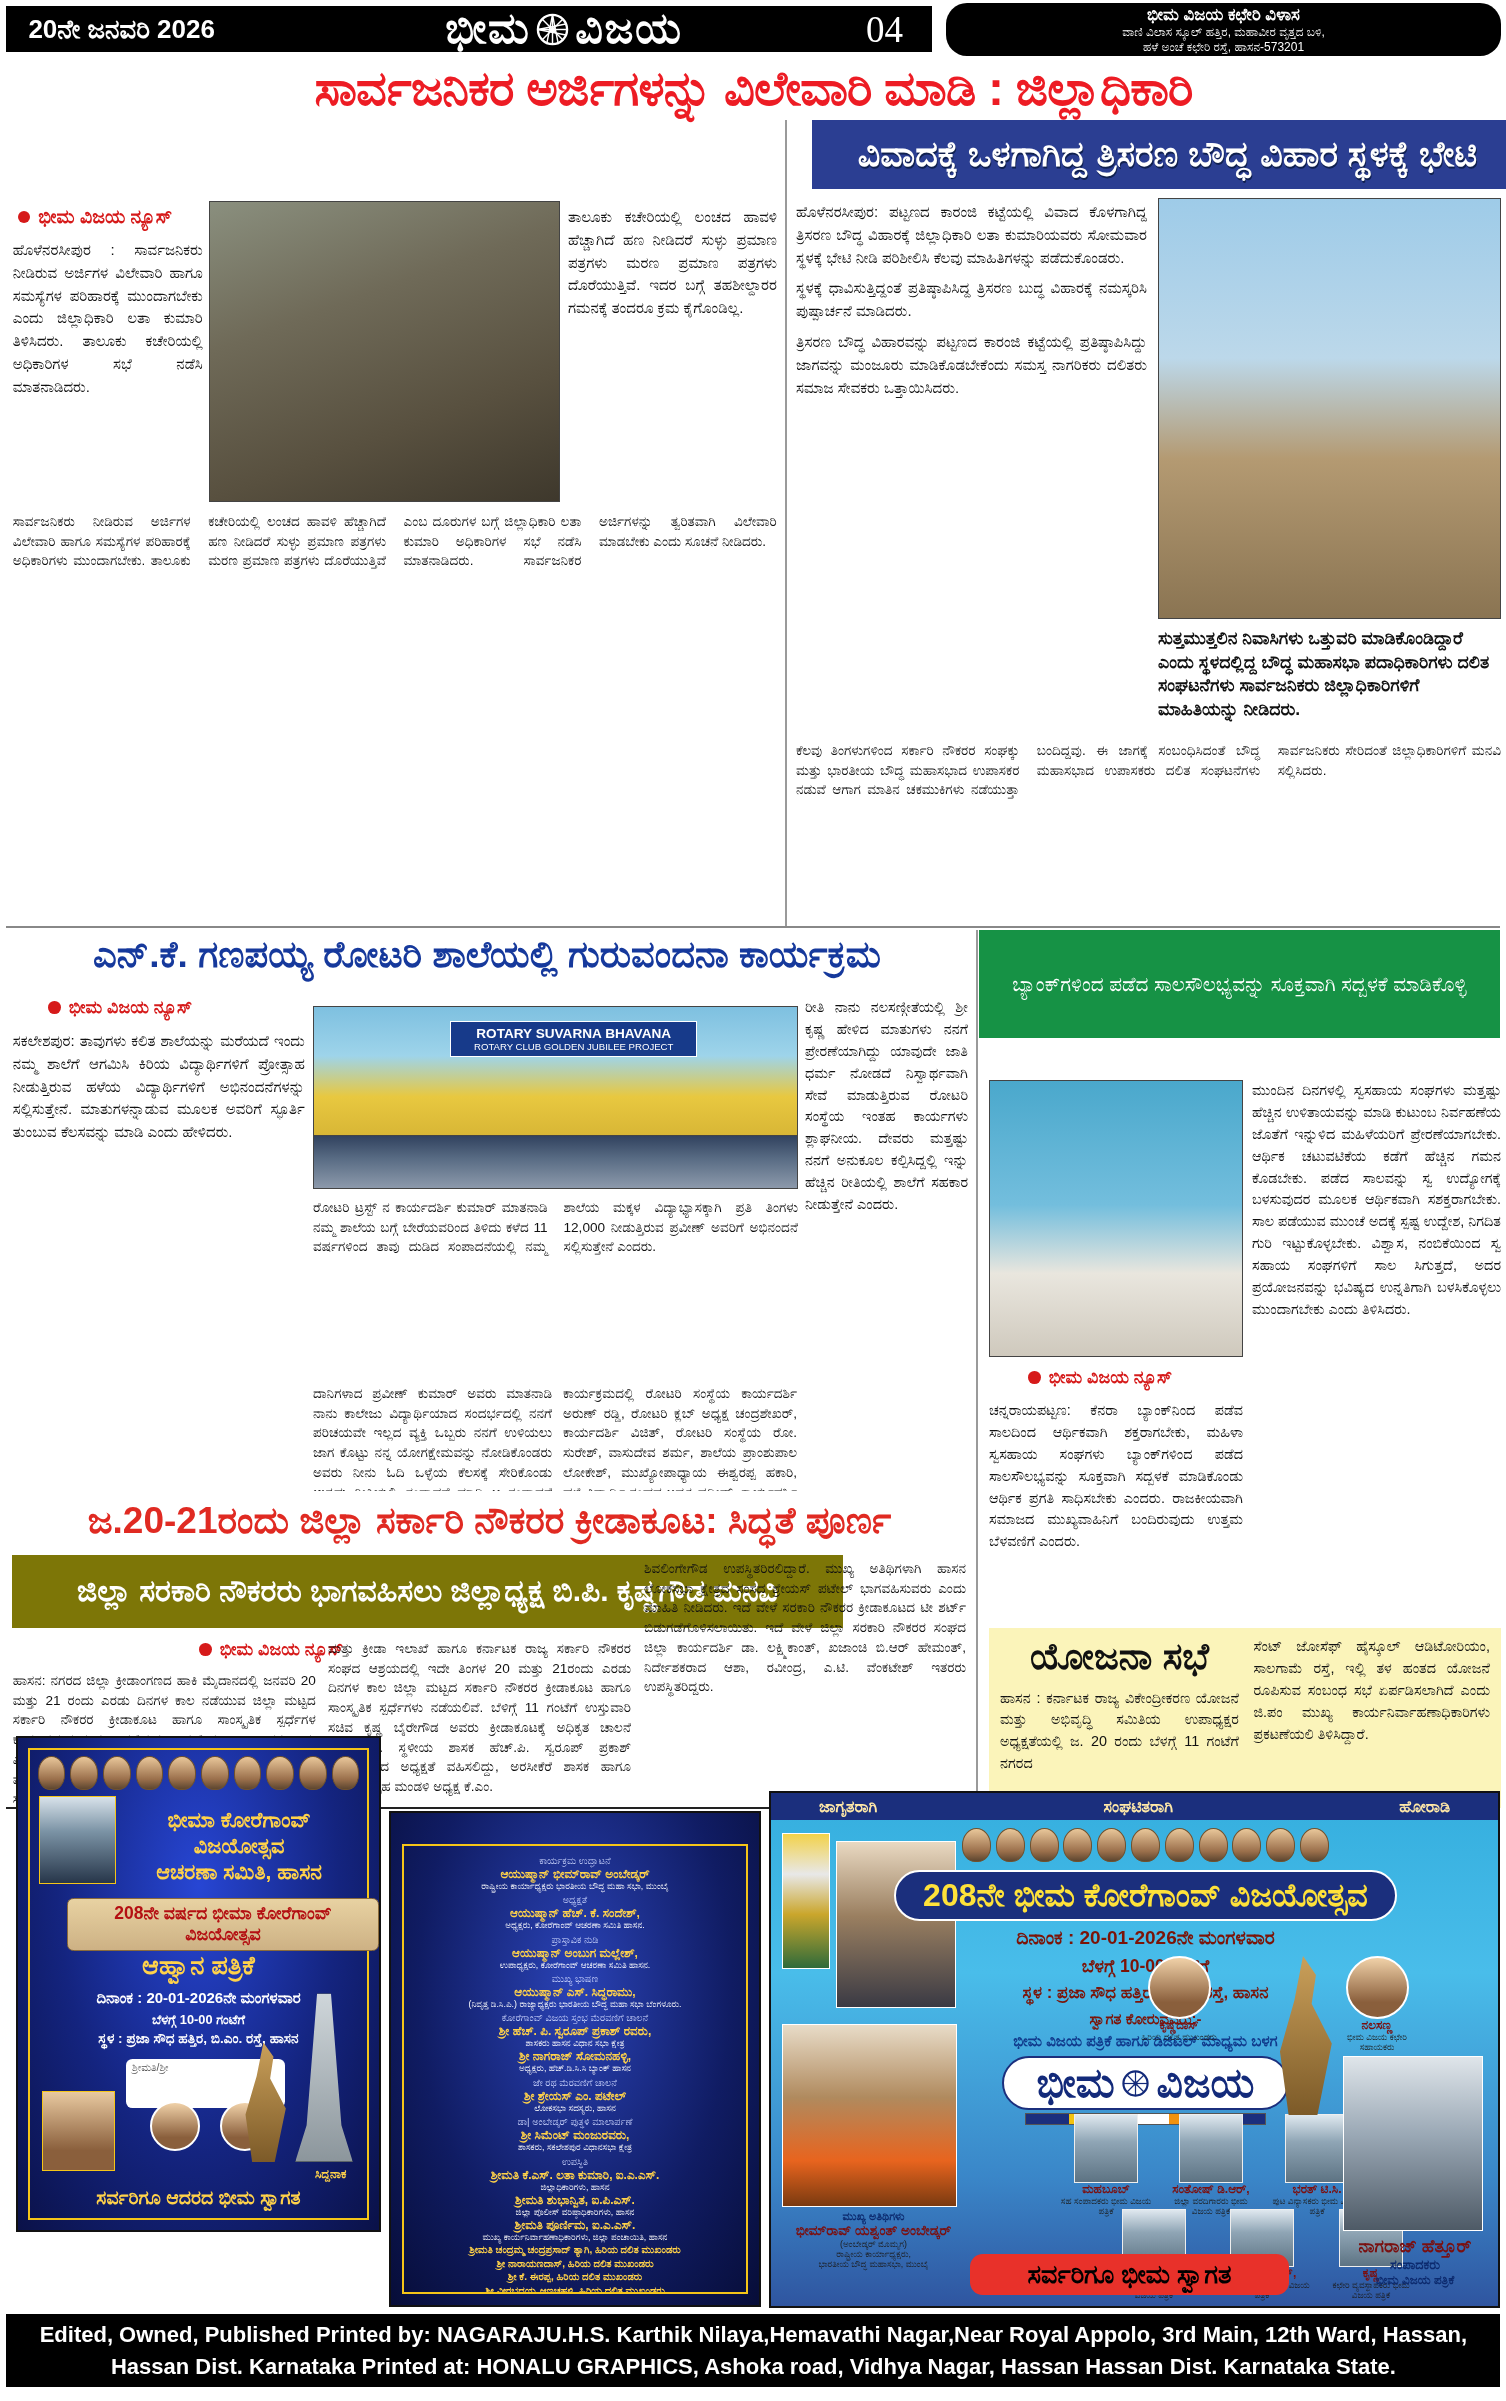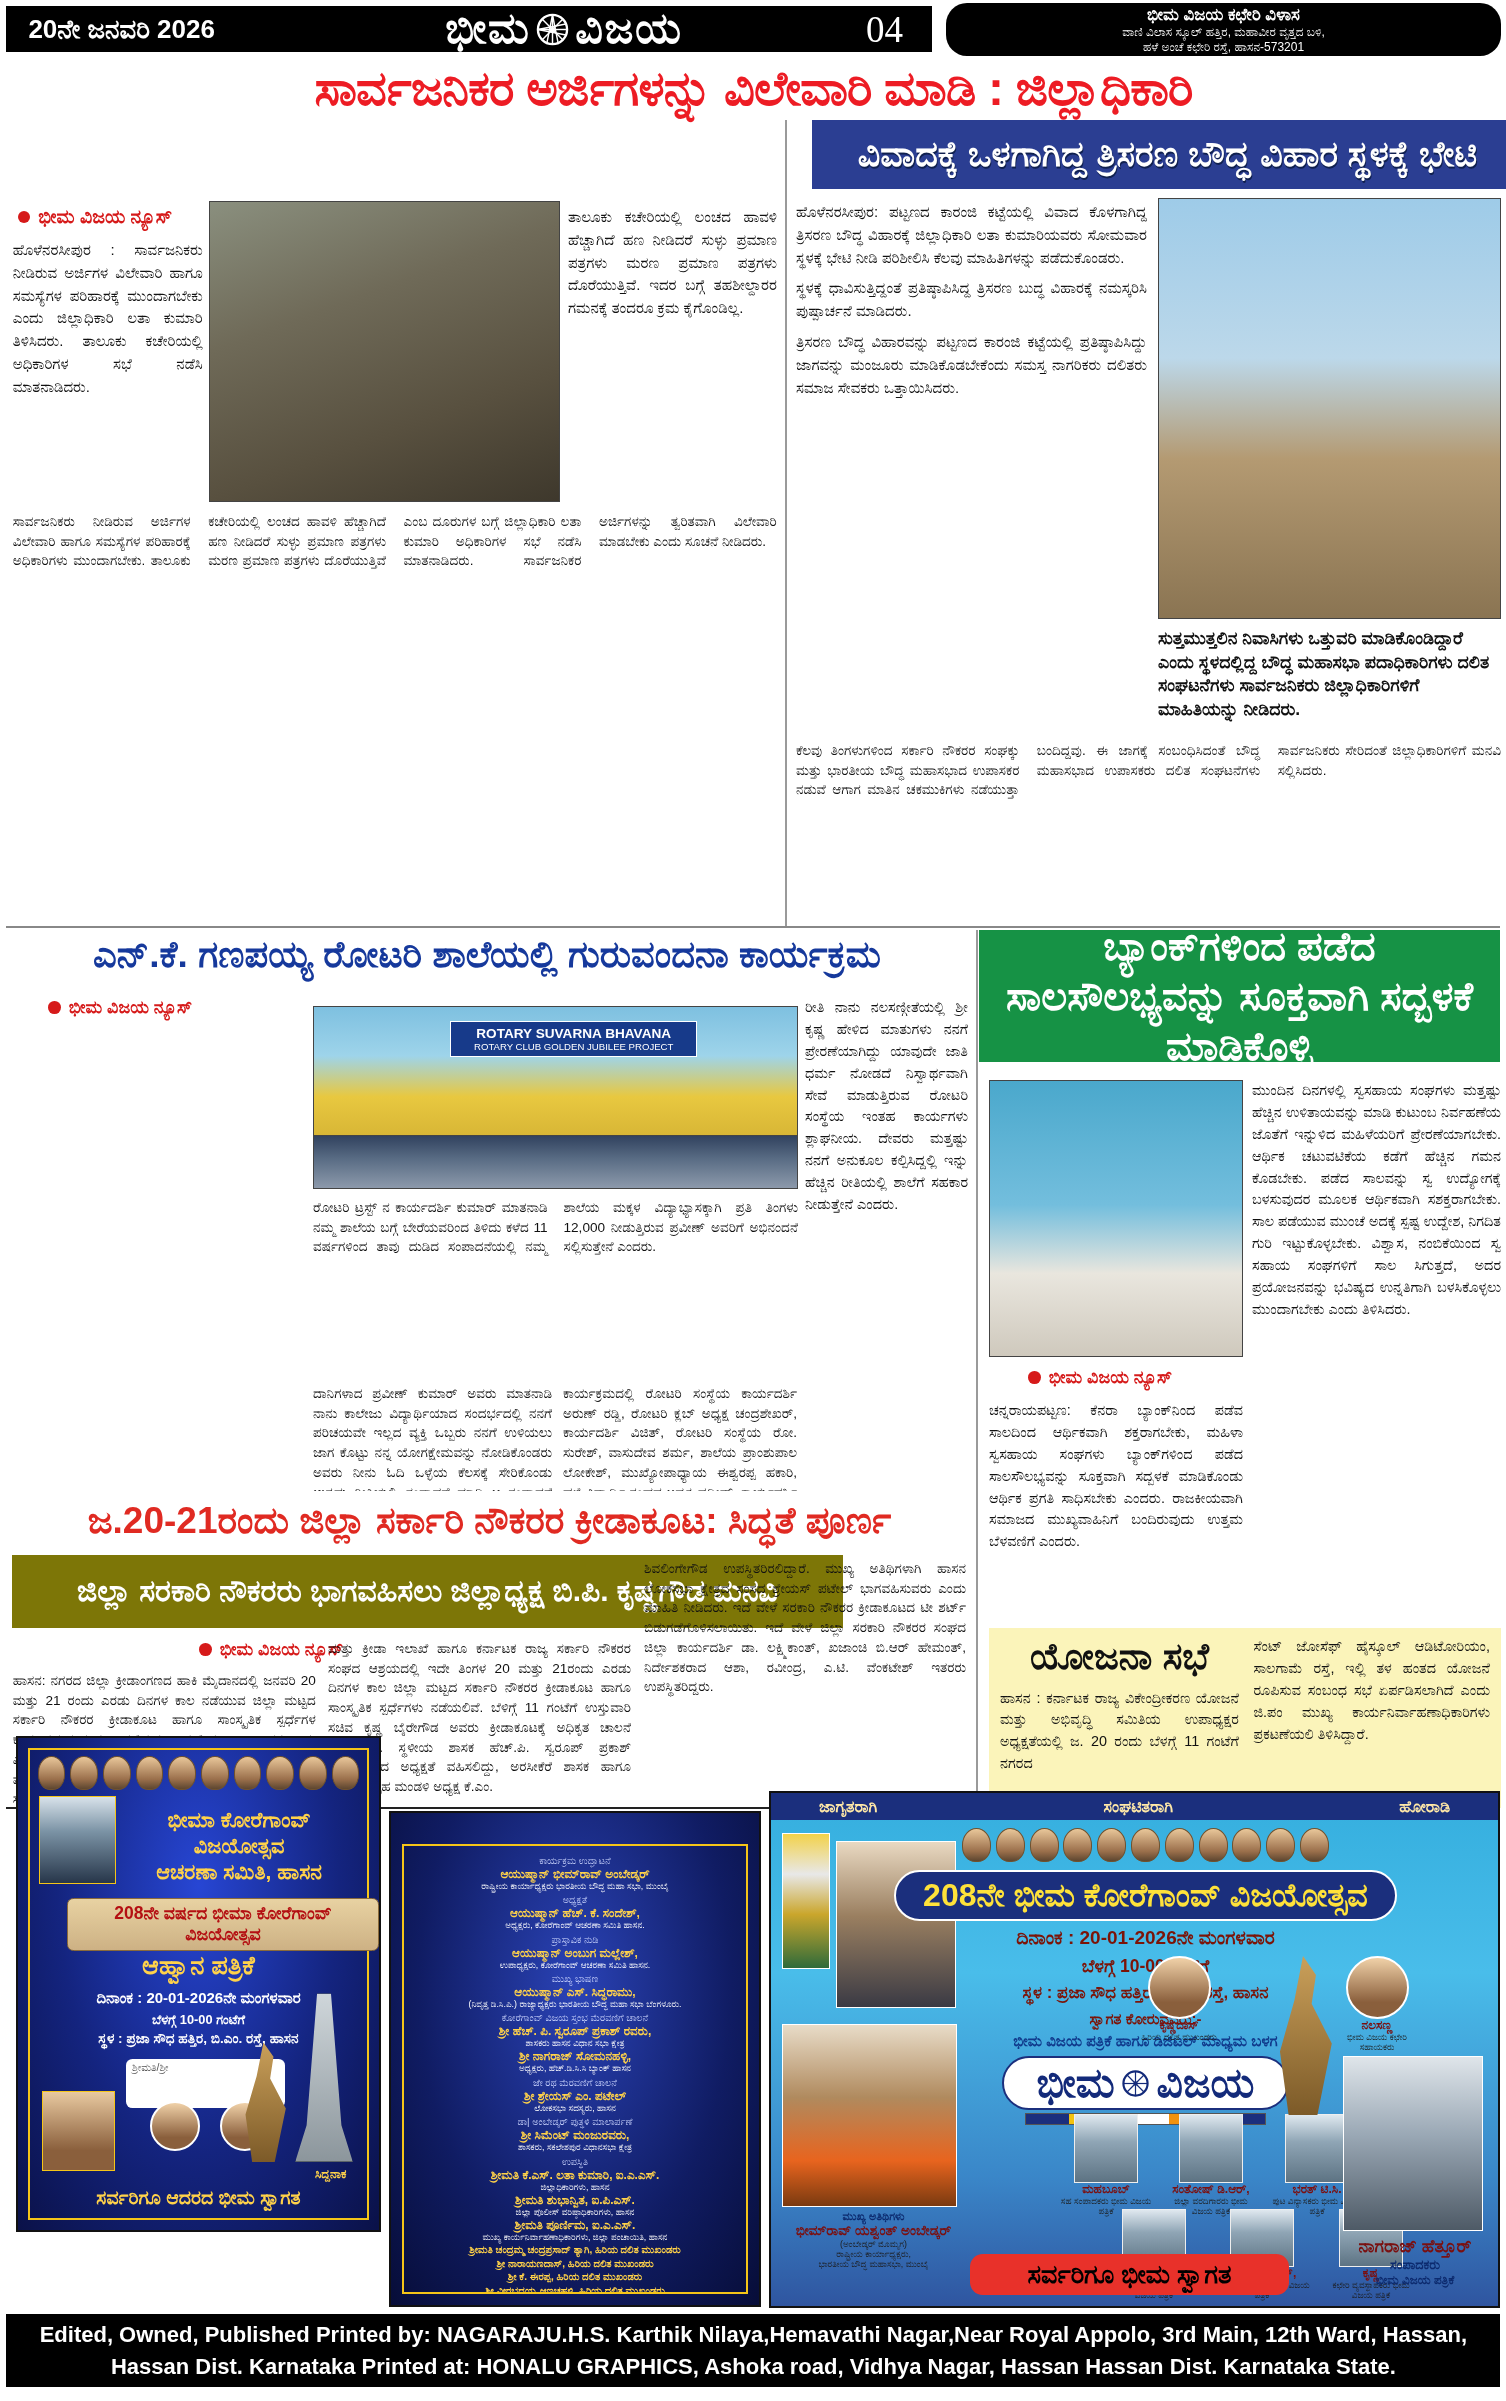--- a/index.html
+++ b/index.html
@@ -21,21 +21,21 @@
   #pageno{width:96px;text-align:center;font-size:37px;font-family:"Liberation Serif",serif;}
   #officebox{left:946px;top:3.2px;width:555px;height:53px;background:#000;color:#fff;border-radius:21px;display:flex;flex-direction:column;align-items:center;justify-content:center;line-height:1.2;}
   #officebox .t{font-weight:bold;font-size:16.7px;}
   #officebox .a{font-size:12px;}
   
   #leadhead{left:0;top:61px;width:1507px;text-align:center;color:#ed1c24;font-weight:bold;font-size:48px;letter-spacing:-0.8px;}
   
   #viharahead{left:812px;top:120px;width:711px;height:69px;background:#2b3e92;color:#fff;font-weight:bold;font-size:35px;display:flex;align-items:center;justify-content:center;}
   .bluehead-shadow{text-shadow:0.8px 1.6px 0 #10204f;}
   #rotaryhead{left:6.4px;top:934px;width:961px;text-align:center;color:#16399c;font-weight:bold;font-size:37px;}
-  #bankhead{left:979px;top:930px;width:521px;height:132px;background:#169245;color:#fff;font-weight:bold;font-size:40px;text-align:center;display:flex;align-items:center;justify-content:center;line-height:1.25;padding:0 8px;box-sizing:border-box;}
+  #bankhead{left:979px;top:930px;width:521px;height:108px;background:#169245;color:#fff;font-weight:normal;font-size:20px;text-align:center;display:flex;align-items:center;justify-content:center;line-height:1.25;padding:0 8px;box-sizing:border-box;}
   #sportshead{left:6.4px;top:1500px;width:966px;text-align:center;color:#e02a22;font-weight:bold;font-size:37px;}
   #sportssub{left:12px;top:1555px;width:831px;height:73px;background:#7d7607;color:#fff;font-weight:bold;font-size:30px;display:flex;align-items:center;justify-content:center;}
   
   #yojana{left:989px;top:1628px;width:512px;height:180px;background:#fbf4ba;padding:8px 11px;box-sizing:border-box;}
   #yojana .title{font-weight:bold;font-size:37px;text-align:center;color:#111;}
   
   .poster-frame{border:2.4px solid #111;box-sizing:border-box;}
   #posterA{left:16px;top:1736px;width:365px;height:496px;background:radial-gradient(ellipse at 50% 30%,#2746d4 0%,#14247f 55%,#0a1148 100%);}
   #posterA .inner{position:absolute;left:9.6px;top:9.6px;right:9.6px;bottom:9.6px;border:2.4px solid #f5c518;}
   #posterB{left:389px;top:1811px;width:372px;height:496px;background:radial-gradient(ellipse at 50% 35%,#2a43b7 0%,#101c63 60%,#070d38 100%);}
@@ -120,20 +120,21 @@
   </div>
   <div class="abs kn-sm just" style="left:796px;top:741px;width:705px;height:179px;column-count:3;column-gap:17.5px;overflow:hidden;">ಕೆಲವು ತಿಂಗಳುಗಳಿಂದ ಸರ್ಕಾರಿ ನೌಕರರ ಸಂಘಕ್ಕು ಮತ್ತು ಭಾರತೀಯ ಬೌದ್ಧ ಮಹಾಸಭಾದ ಉಪಾಸಕರ ನಡುವೆ ಆಗಾಗ ಮಾತಿನ ಚಕಮುಕಿಗಳು ನಡೆಯುತ್ತಾ ಬಂದಿದ್ದವು. ಈ ಜಾಗಕ್ಕೆ ಸಂಬಂಧಿಸಿದಂತೆ ಬೌದ್ಧ ಮಹಾಸಭಾದ ಉಪಾಸಕರು ದಲಿತ ಸಂಘಟನೆಗಳು ಸಾರ್ವಜನಿಕರು ಸೇರಿದಂತೆ ಜಿಲ್ಲಾಧಿಕಾರಿಗಳಿಗೆ ಮನವಿ ಸಲ್ಲಿಸಿದರು.</div>
 
   <div class="abs rule-h" style="left:6.4px;top:926px;width:1494px;height:1.6px;background:#888;"></div>
 
   <div id="rotaryhead" class="abs">ಎನ್.ಕೆ. ಗಣಪಯ್ಯ ರೋಟರಿ ಶಾಲೆಯಲ್ಲಿ ಗುರುವಂದನಾ ಕಾರ್ಯಕ್ರಮ</div>
   <div class="abs byline" style="left:48px;top:997px;font-size:17.5px;">
     <span class="dot"></span>
     <span>ಭೀಮ ವಿಜಯ ನ್ಯೂಸ್</span>
   </div>
+  <div class="abs kn just" style="left:12.8px;top:1030px;width:292px;height:461px;overflow:hidden;">ಸಕಲೇಶಪುರ: ತಾವುಗಳು ಕಲಿತ ಶಾಲೆಯನ್ನು ಮರೆಯದೆ ಇಂದು ನಮ್ಮ ಶಾಲೆಗೆ ಆಗಮಿಸಿ ಕಿರಿಯ ವಿದ್ಯಾರ್ಥಿಗಳಿಗೆ ಪ್ರೋತ್ಸಾಹ ನೀಡುತ್ತಿರುವ ಹಳೆಯ ವಿದ್ಯಾರ್ಥಿಗಳಿಗೆ ಅಭಿನಂದನೆಗಳನ್ನು ಸಲ್ಲಿಸುತ್ತೇನೆ. ಮಾತುಗಳನ್ನಾಡುವ ಮೂಲಕ ಅವರಿಗೆ ಸ್ಫೂರ್ತಿ ತುಂಬುವ ಕೆಲಸವನ್ನು ಮಾಡಿ ಎಂದು ಹೇಳಿದರು.</div>
   <div class="abs photo" style="left:313px;top:1006px;width:485px;height:165px;background:linear-gradient(180deg,#7ec0e0 0%,#9ed4ea 30%,#e8c840 55%,#caa62c 100%);">
     <div style="position:absolute;left:136px;top:14.4px;width:239px;background:#173a8a;border:1.6px solid #fff;color:#fff;text-align:center;padding:4px 3.2px;">
       <div style="font-weight:bold;font-size:13.6px;">ROTARY SUVARNA BHAVANA</div>
       <div style="font-size:9.6px;">ROTARY CLUB GOLDEN JUBILEE PROJECT</div>
     </div>
   </div>
   <div class="abs photo" style="left:313px;top:1135px;width:485px;height:54px;background:linear-gradient(180deg,#31425f 0%,#5a6d85 45%,#8c99ab 100%);"></div>
   <div class="abs kn just" style="left:805px;top:997px;width:163px;height:494px;overflow:hidden;font-size:14.4px;">ರೀತಿ ನಾನು ನಲಸಣ್ಗೀತೆಯಲ್ಲಿ ಶ್ರೀ ಕೃಷ್ಣ ಹೇಳಿದ ಮಾತುಗಳು ನನಗೆ ಪ್ರೇರಣೆಯಾಗಿದ್ದು ಯಾವುದೇ ಜಾತಿ ಧರ್ಮ ನೋಡದೆ ನಿಸ್ವಾರ್ಥವಾಗಿ ಸೇವೆ ಮಾಡುತ್ತಿರುವ ರೋಟರಿ ಸಂಸ್ಥೆಯ ಇಂತಹ ಕಾರ್ಯಗಳು ಶ್ಲಾಘನೀಯ. ದೇವರು ಮತ್ತಷ್ಟು ನನಗೆ ಅನುಕೂಲ ಕಲ್ಪಿಸಿದ್ದಲ್ಲಿ ಇನ್ನು ಹೆಚ್ಚಿನ ರೀತಿಯಲ್ಲಿ ಶಾಲೆಗೆ ಸಹಕಾರ ನೀಡುತ್ತೇನೆ ಎಂದರು.</div>
   <div class="abs kn-sm just" style="left:313px;top:1198px;width:485px;height:293px;column-count:2;column-gap:16px;overflow:hidden;">ರೋಟರಿ ಟ್ರಸ್ಟ್ ನ ಕಾರ್ಯದರ್ಶಿ ಕುಮಾರ್ ಮಾತನಾಡಿ ನಮ್ಮ ಶಾಲೆಯ ಬಗ್ಗೆ ಬೇರೆಯವರಿಂದ ತಿಳಿದು ಕಳೆದ 11 ವರ್ಷಗಳಿಂದ ತಾವು ದುಡಿದ ಸಂಪಾದನೆಯಲ್ಲಿ ನಮ್ಮ ಶಾಲೆಯ ಮಕ್ಕಳ ವಿದ್ಯಾಭ್ಯಾಸಕ್ಕಾಗಿ ಪ್ರತಿ ತಿಂಗಳು 12,000 ನೀಡುತ್ತಿರುವ ಪ್ರವೀಣ್ ಅವರಿಗೆ ಅಭಿನಂದನೆ ಸಲ್ಲಿಸುತ್ತೇನೆ ಎಂದರು.</div>
   <div class="abs kn-sm just" style="left:12.8px;top:1496px;width:0;height:0;overflow:hidden;">ದಾನಿಗಳಾದ ಪ್ರವೀಣ್ ಕುಮಾರ್ ಅವರು ಮಾತನಾಡಿ ನಾನು ಕಾಲೇಜು ವಿದ್ಯಾರ್ಥಿಯಾದ ಸಂದರ್ಭದಲ್ಲಿ ನನಗೆ ಪರಿಚಯವೇ ಇಲ್ಲದ ವ್ಯಕ್ತಿ ಒಬ್ಬರು ನನಗೆ ಉಳಿಯಲು ಜಾಗ ಕೊಟ್ಟು ನನ್ನ ಯೋಗಕ್ಷೇಮವನ್ನು ನೋಡಿಕೊಂಡರು ಅವರು ನೀನು ಓದಿ ಒಳ್ಳೆಯ ಕೆಲಸಕ್ಕೆ ಸೇರಿಕೊಂಡು ಉತ್ತಮ ರೀತಿಯಲ್ಲಿ ಸಂಪಾದನೆ ಮಾಡಿ ಆ ಸಂಪಾದನೆ ಮಾಡಿದ ಹಣದಲ್ಲಿ ಸಮಾಜದಲ್ಲಿ ಸೇವೆ ಮಾಡು ಎಂದು ಹೇಳಿದರು.</div>

